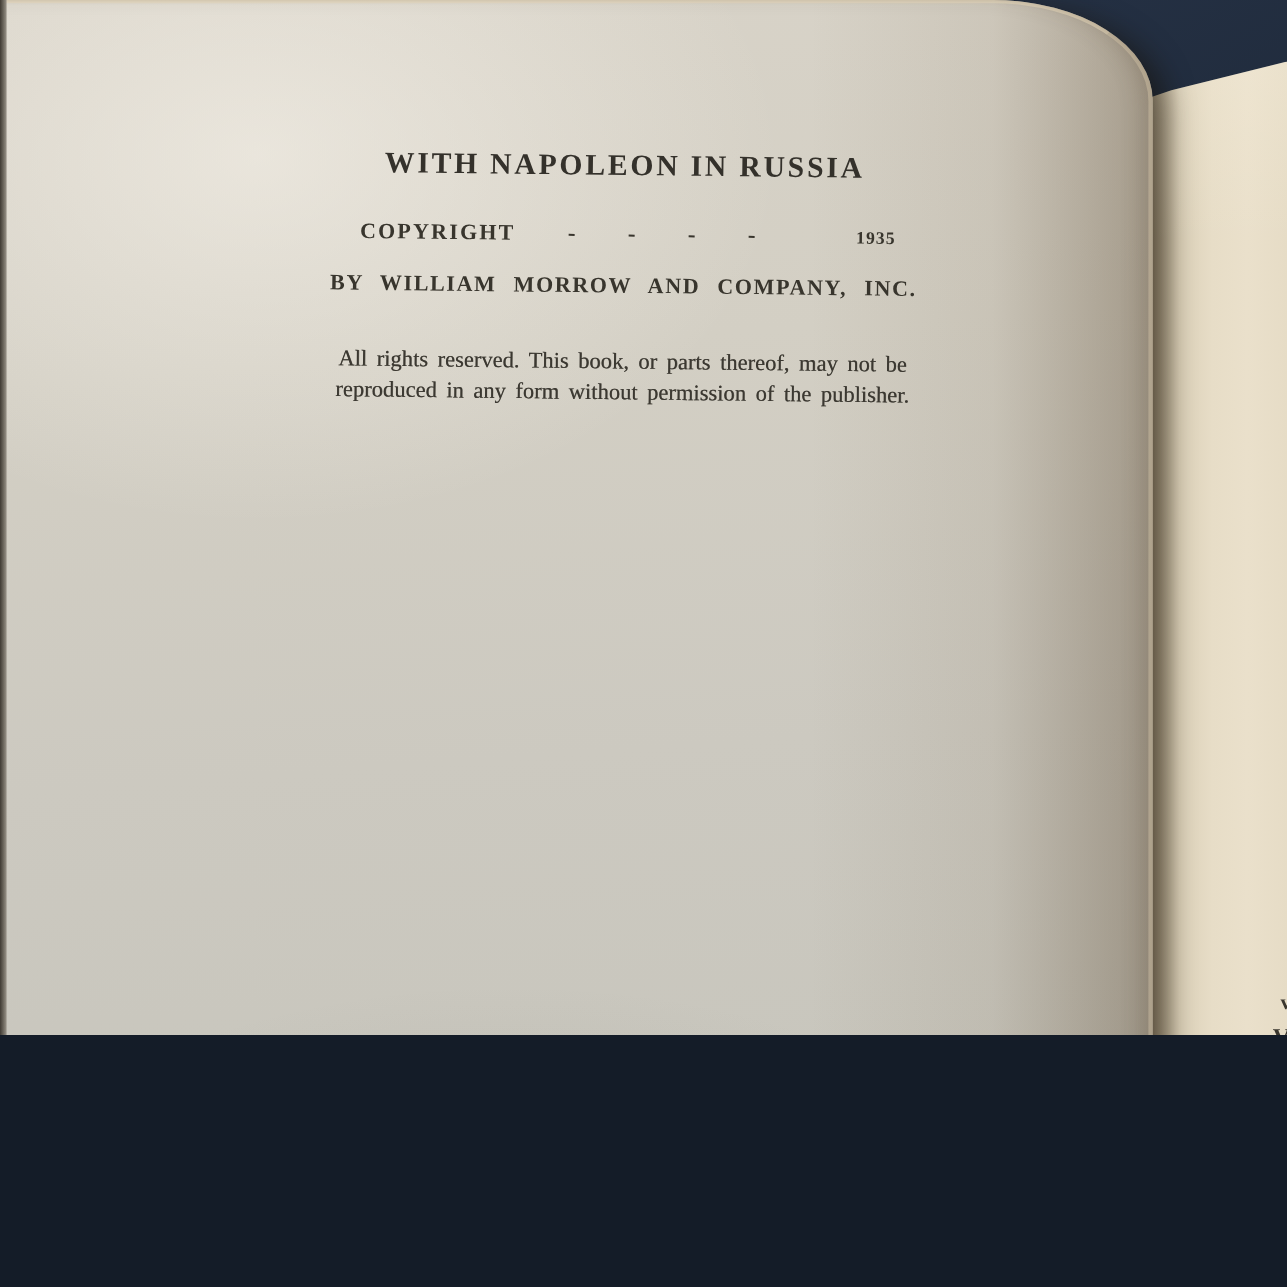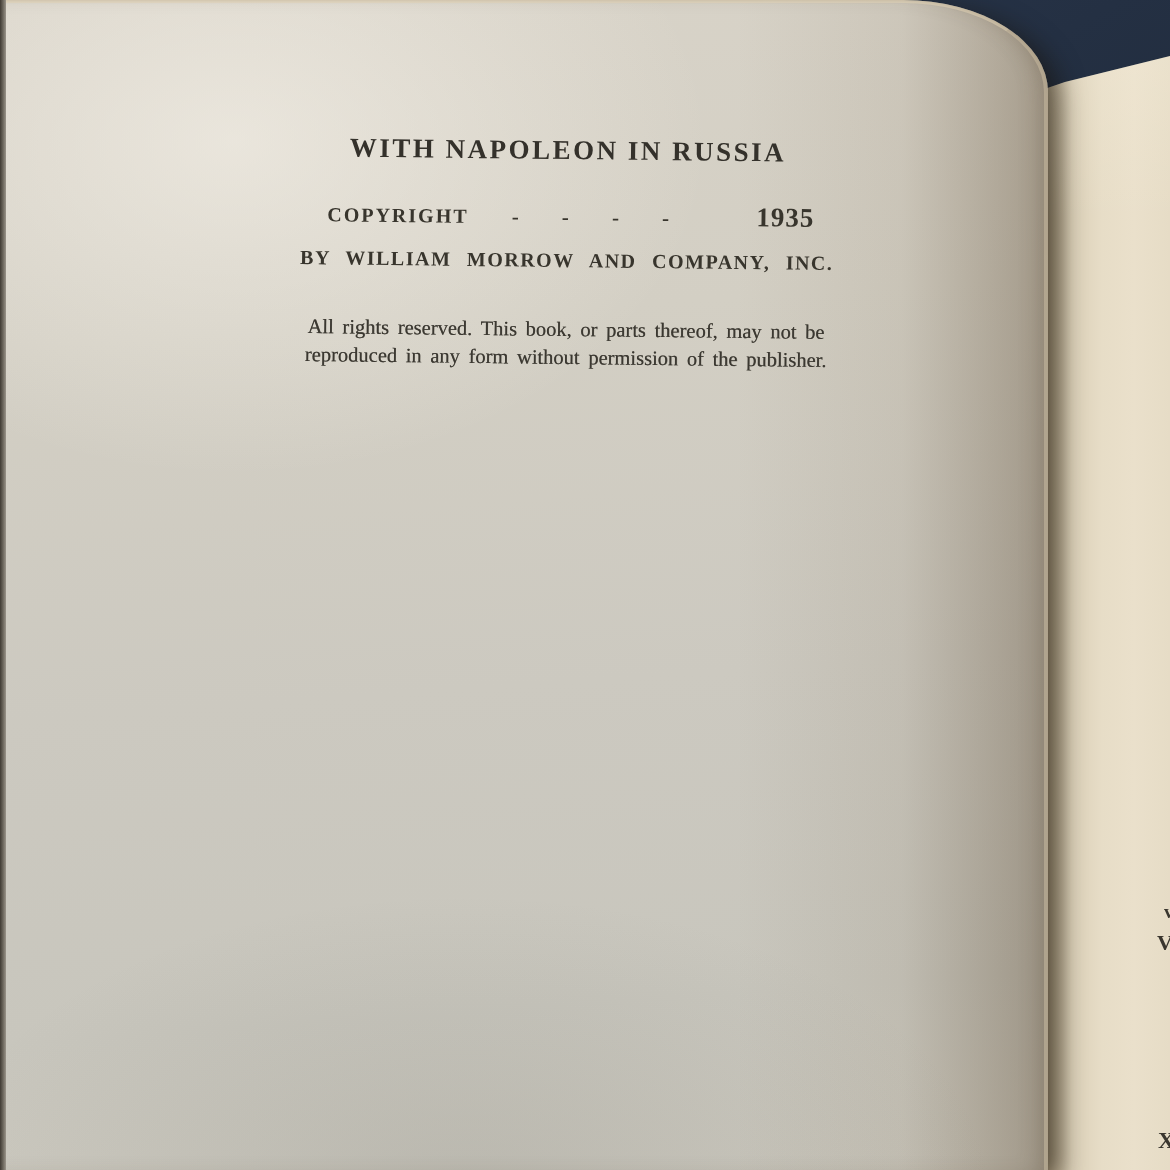--- a/index.html
+++ b/index.html
@@ -3,21 +3,21 @@
 <meta charset="utf-8">
 <style>
   html, body {
     margin: 0;
     padding: 0;
     background: #141c28;
   }
   .scene {
     position: relative;
     width: 1170px;
-    height: 1170px;
+    height: 941px;
     overflow: hidden;
     font-family: "Liberation Serif", "DejaVu Serif", serif;
     background: linear-gradient(150deg, #2e3b52 0%, #243043 35%, #1b2534 70%, #17202d 100%);
   }
 
   
   .left-edge-strip {
     position: absolute;
     left: 0; top: 0;
     width: 6px; height: 100%;
@@ -99,21 +99,21 @@
     white-space: nowrap;
   }
   .copyright-label {
     font-size: 20px;
     letter-spacing: 2px;
   }
   .copyright-dash {
     font-size: 21px;
   }
   .copyright-year {
-    font-size: 27px;
+    font-size: 16px;
     letter-spacing: 1px;
     margin-left: 44px;
   }
   .publisher-line {
     position: absolute;
     top: 246px; left: 0;
     width: 100%;
     text-align: center;
     font-size: 20px;
     font-weight: 700;

